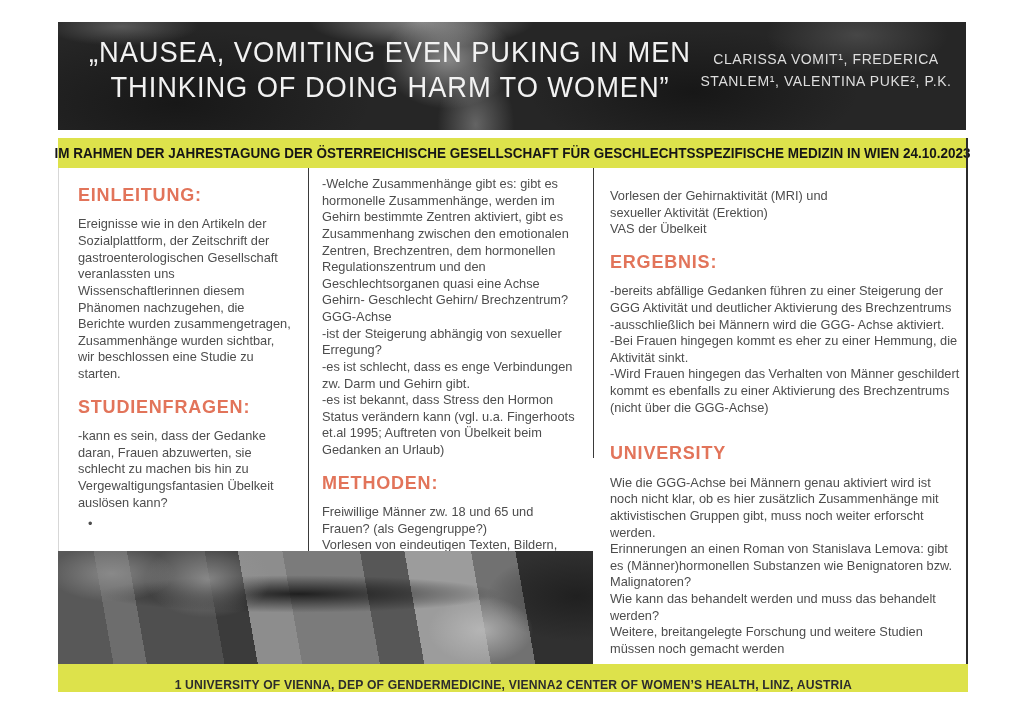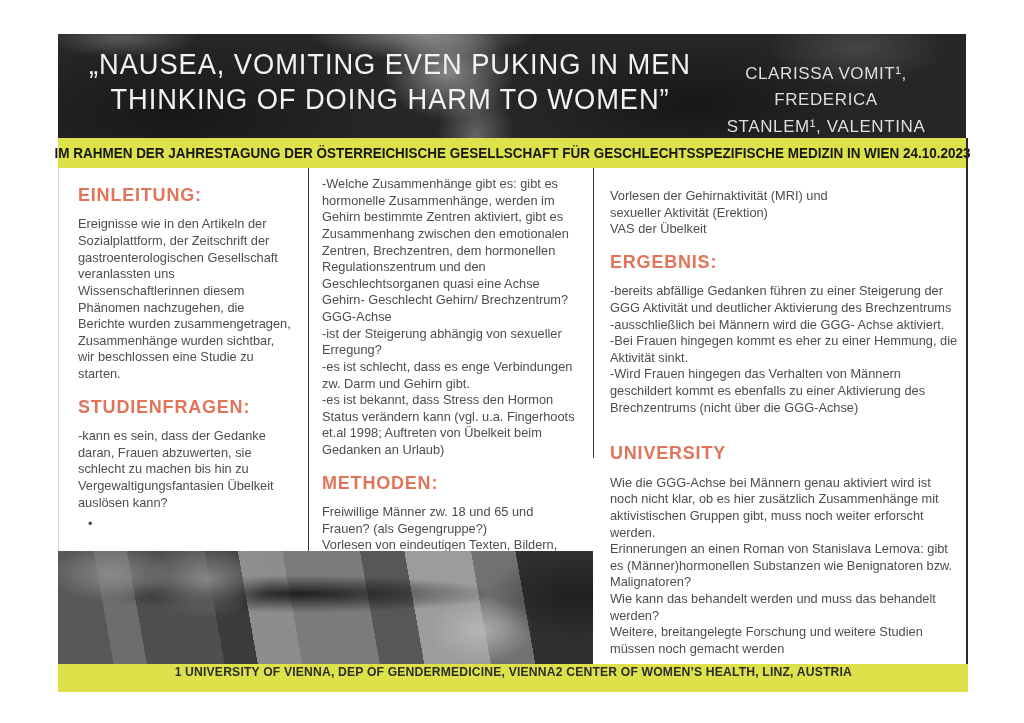--- a/index.html
+++ b/index.html
@@ -5,21 +5,21 @@
   html,body { margin:0; padding:0; }
   body {
     width:1024px; height:723px;
     background:#ffffff;
     font-family:"Liberation Sans", sans-serif;
     position:relative;
     overflow:hidden;
   }
   
   .header {
-    position:absolute; left:58px; top:34px; width:908px; height:108px;
+    position:absolute; left:58px; top:22px; width:908px; height:108px;
     background-color:#262626;
     background-image:
       radial-gradient(ellipse 95px 70px at 43% 35%, rgba(215,215,215,0.55), rgba(215,215,215,0) 70%),
       radial-gradient(ellipse 55px 85px at 46% 95%, rgba(175,175,175,0.45), rgba(175,175,175,0) 70%),
       radial-gradient(ellipse 150px 35px at 40% 0%, rgba(205,205,205,0.55), rgba(205,205,205,0) 75%),
       radial-gradient(ellipse 110px 28px at 7% 4%, rgba(150,150,150,0.45), rgba(150,150,150,0) 70%),
       radial-gradient(ellipse 130px 55px at 88% 12%, rgba(110,110,110,0.45), rgba(110,110,110,0) 70%),
       radial-gradient(ellipse 220px 85px at 70% 65%, rgba(18,18,18,0.75), rgba(18,18,18,0) 75%),
       radial-gradient(ellipse 260px 100px at 13% 75%, rgba(16,16,16,0.65), rgba(16,16,16,0) 75%);
     overflow:hidden;
@@ -29,37 +29,37 @@
     text-align:center;
     color:#f2f2f2;
     font-size:29px; line-height:1.2;
     letter-spacing:1px;
     transform:scaleX(0.94); transform-origin:center;
   }
   .authors {
     position:absolute; left:640px; top:27px; width:256px;
     text-align:center;
     color:#dedede;
-    font-size:17px; line-height:1.55;
+    font-size:14px; line-height:1.55;
     letter-spacing:0.6px;
   }
   
   .banner {
     position:absolute; left:58px; top:138px; width:910px; height:30px;
     background:var(--banner-bg, #dde24b);
     display:flex; align-items:center; justify-content:center;
   }
   .banner .banner-text {
     font-weight:bold; font-size:14.5px; color:#161616;
     white-space:nowrap; transform:scaleX(0.93); letter-spacing:0px;
   }
   .footer-bar {
     position:absolute; left:58px; top:664px; width:910px; height:28px;
     background:var(--banner-bg, #dde24b);
-    display:flex; align-items:flex-start; justify-content:center;
+    display:flex; align-items:flex-end; justify-content:center;
   }
   .footer-bar .footer-text {
     font-weight:bold; font-size:13.5px; color:#2c2c2c;
     white-space:nowrap; transform:scaleX(0.9); letter-spacing:0.2px;
   }
   
   .vline { position:absolute; width:1px; background:#3a3a3a; }
   #line-col1-col2 { left:308px; top:168px; height:384px; }
   #line-col2-col3 { left:593px; top:168px; height:290px; }
   #line-left-edge { left:58px;  top:168px; height:496px; background:#d7d7d7; }
@@ -122,36 +122,36 @@
   <p class="para">Ereignisse wie in den Artikeln der Sozialplattform, der Zeitschrift der gastroenterologischen Gesellschaft veranlassten uns Wissenschaftlerinnen diesem Phänomen nachzugehen, die Berichte wurden zusammengetragen, Zusammenhänge wurden sichtbar, wir beschlossen eine Studie zu starten.</p>
   <h2 class="hd mt">STUDIENFRAGEN:</h2>
   <p class="para">-kann es sein, dass der Gedanke daran, Frauen abzuwerten, sie schlecht zu machen bis hin zu Vergewaltigungsfantasien Übelkeit auslösen kann?</p>
   <div class="bullet">•</div>
 </div>
 
 <div class="col" id="col2">
   <p class="para">-Welche Zusammenhänge gibt es: gibt es hormonelle Zusammenhänge, werden im Gehirn bestimmte Zentren aktiviert, gibt es Zusammenhang zwischen den emotionalen Zentren, Brechzentren, dem hormonellen Regulationszentrum und den Geschlechtsorganen quasi eine Achse Gehirn- Geschlecht Gehirn/ Brechzentrum? GGG-Achse</p>
   <p class="para">-ist der Steigerung abhängig von sexueller Erregung?</p>
   <p class="para">-es ist schlecht, dass es enge Verbindungen zw. Darm und Gehirn gibt.</p>
-  <p class="para">-es ist bekannt, dass Stress den Hormon Status verändern kann (vgl. u.a. Fingerhoots et.al 1998; Auftreten von Übelkeit beim Gedanken an Urlaub)</p>
+  <p class="para">-es ist bekannt, dass Stress den Hormon Status verändern kann (vgl. u.a. Fingerhoots et.al 1995; Auftreten von Übelkeit beim Gedanken an Urlaub)</p>
   <h2 class="hd mt">METHODEN:</h2>
   <p class="para">Freiwillige Männer zw. 18 und 65 und Frauen? (als Gegengruppe?)</p>
   <p class="para">Vorlesen von eindeutigen Texten, Bildern, erzählen von Witzen</p>
   <div class="bullet">•</div>
 </div>
 
 <div class="col" id="col3">
   <p class="para">Vorlesen der Gehirnaktivität (MRI) und</p>
   <p class="para">sexueller Aktivität (Erektion)</p>
   <p class="para">VAS der Übelkeit</p>
   <h2 class="hd mt">ERGEBNIS:</h2>
   <p class="para">-bereits abfällige Gedanken führen zu einer Steigerung der GGG Aktivität und deutlicher Aktivierung des Brechzentrums</p>
   <p class="para">-ausschließlich bei Männern wird die GGG- Achse aktiviert.</p>
   <p class="para">-Bei Frauen hingegen kommt es eher zu einer Hemmung, die Aktivität sinkt.</p>
-  <p class="para">-Wird Frauen hingegen das Verhalten von Männern geschildert kommt es ebenfalls zu einer Aktivierung des Brechzentrums (nicht über die GGG-Achse)</p>
+  <p class="para">-Wird Frauen hingegen das Verhalten von Männer geschildert kommt es ebenfalls zu einer Aktivierung des Brechzentrums (nicht über die GGG-Achse)</p>
   <h2 class="hd mt-lg">UNIVERSITY</h2>
   <p class="para">Wie die GGG-Achse bei Männern genau aktiviert wird ist noch nicht klar, ob es hier zusätzlich Zusammenhänge mit aktivistischen Gruppen gibt, muss noch weiter erforscht werden.</p>
   <p class="para">Erinnerungen an einen Roman von Stanislava Lemova: gibt es (Männer)hormonellen Substanzen wie Benignatoren bzw. Malignatoren?</p>
   <p class="para">Wie kann das behandelt werden und muss das behandelt werden?</p>
   <p class="para">Weitere, breitangelegte Forschung und weitere Studien müssen noch gemacht werden</p>
 </div>
 
 <div class="bottom-photo"></div>
 
 <div class="footer-bar">

